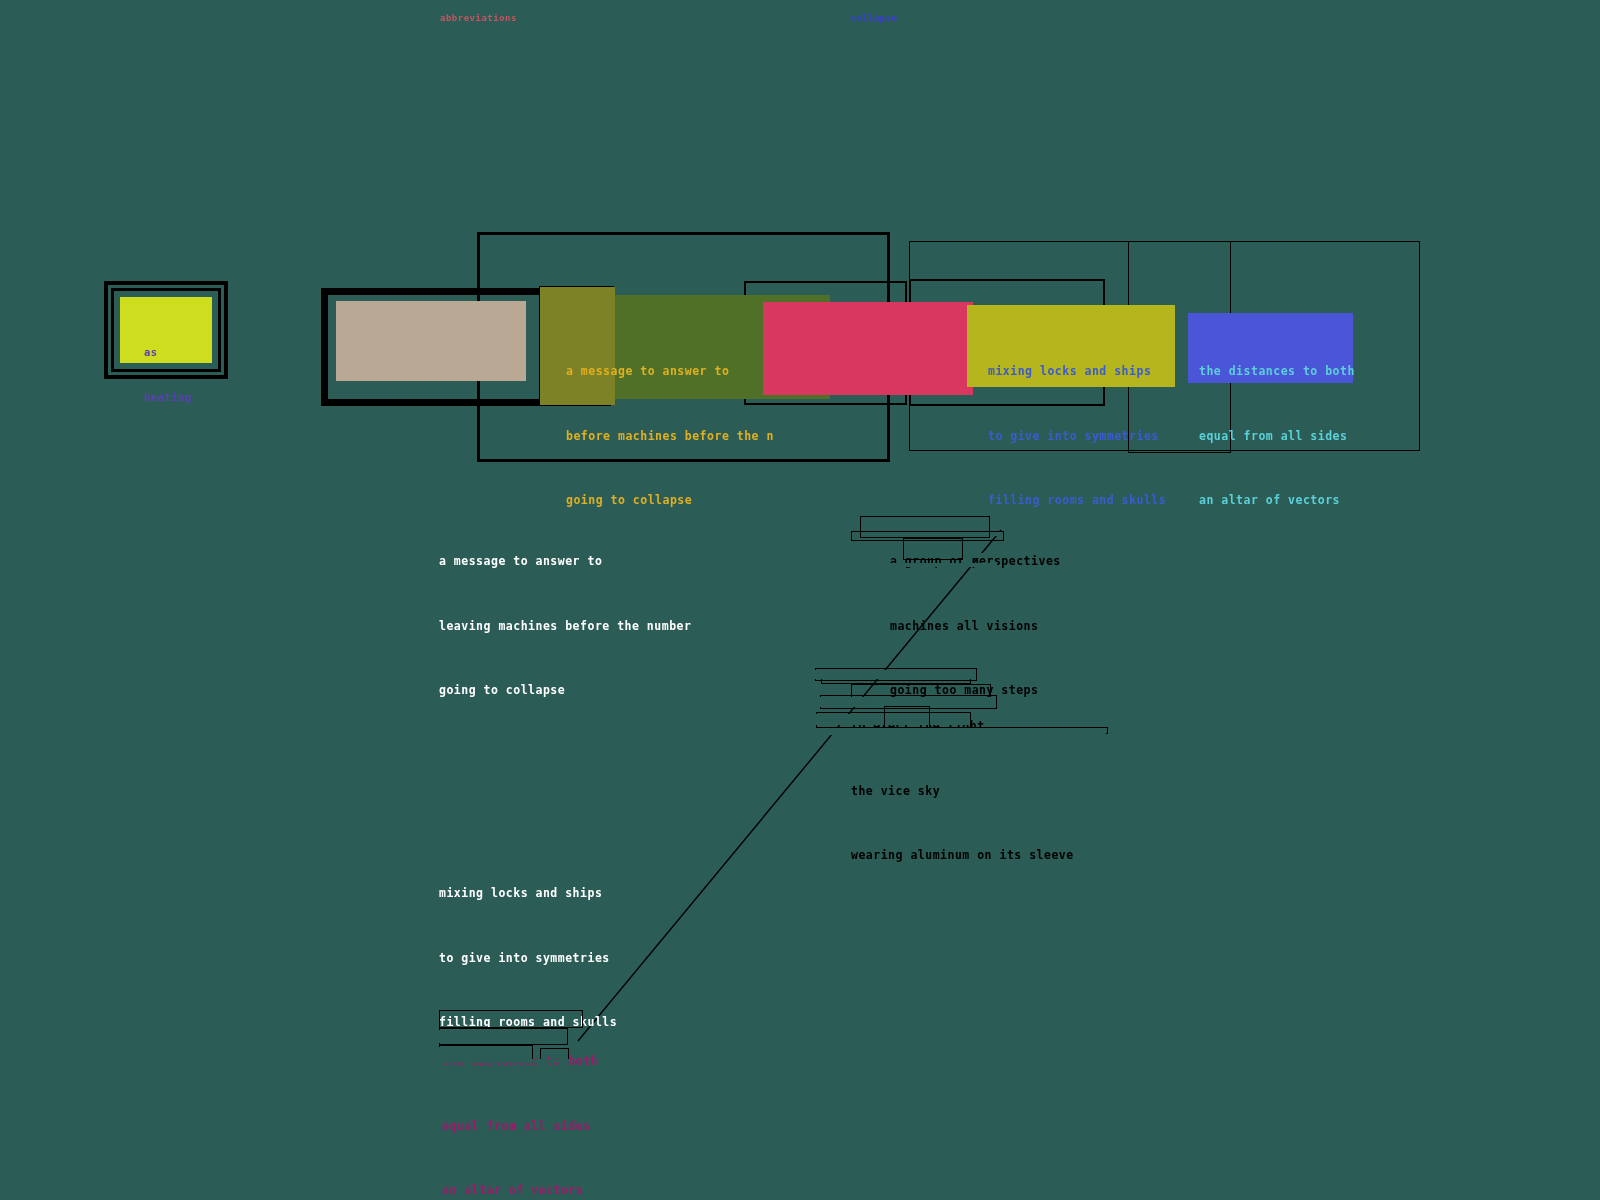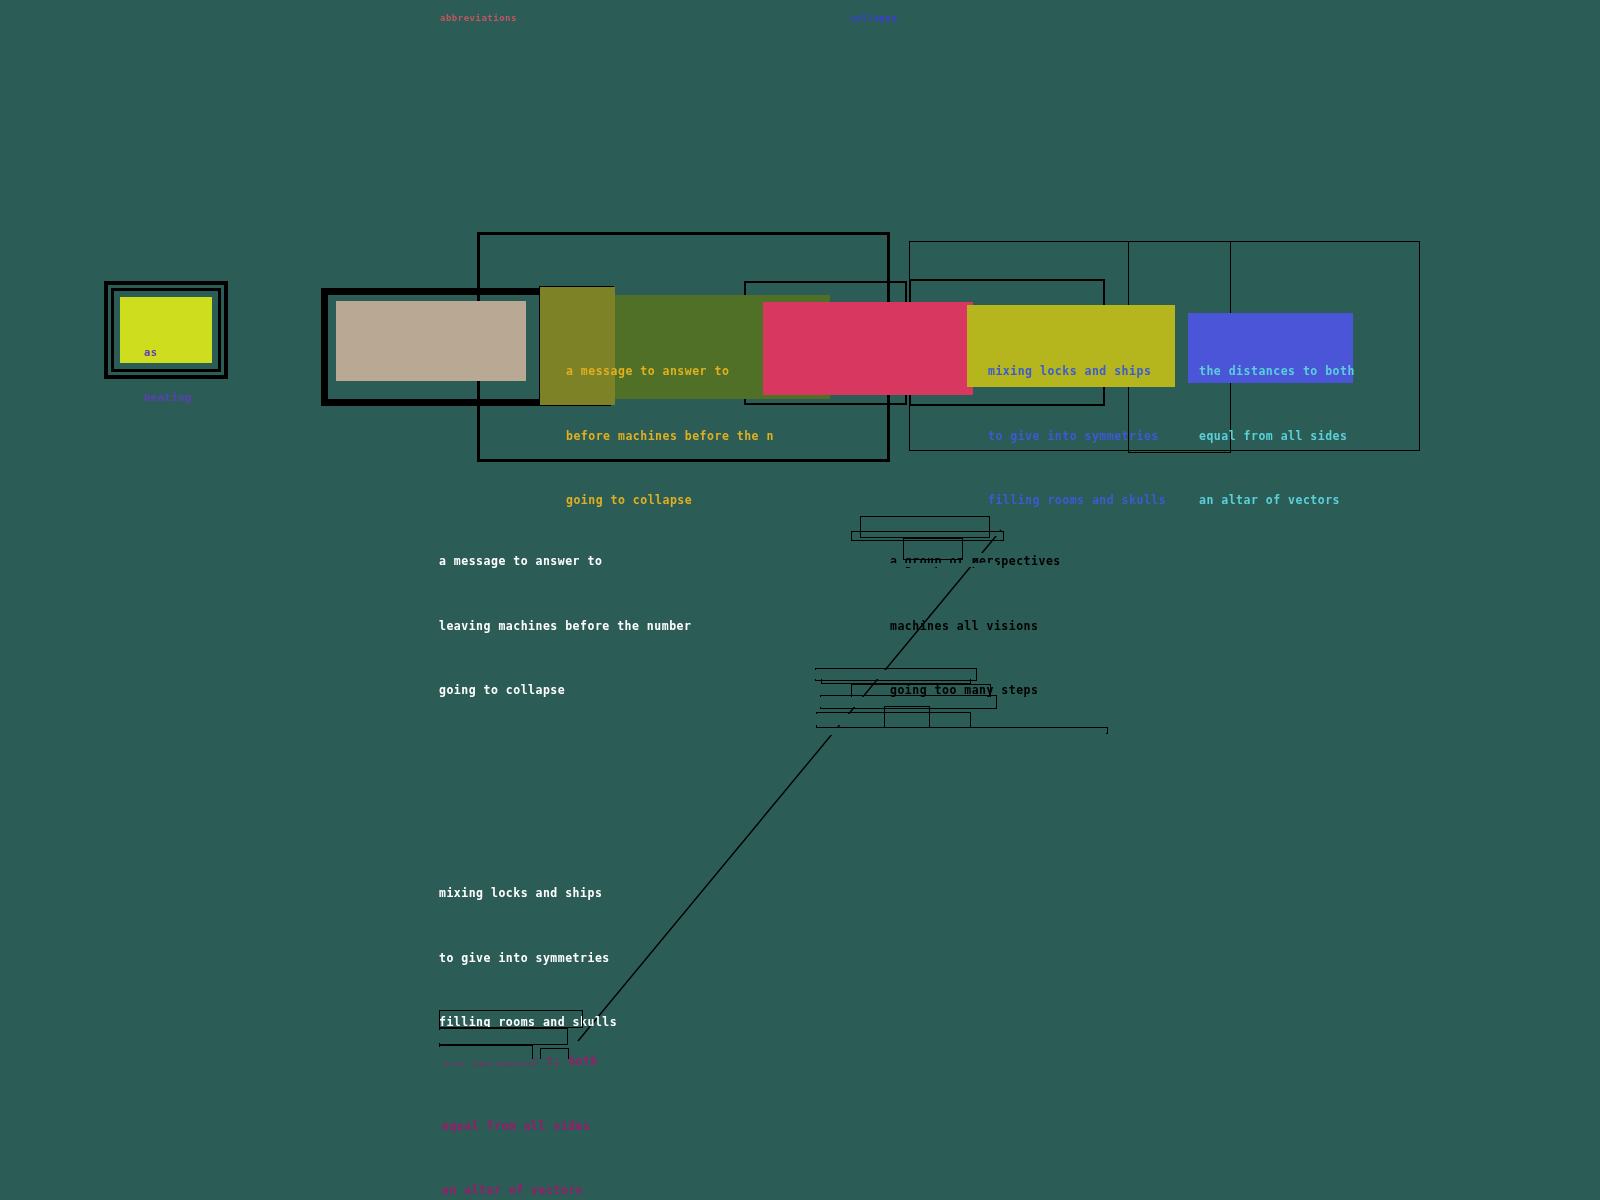--- a/index.html
+++ b/index.html
@@ -147,20 +147,25 @@
   </div>
 
   <div class="abs" style="left:851px; top:509px; width:157px; height:7px; background:#2b5c56;"></div>
   <div class="abs" style="left:851px; top:531px; width:153px; height:5px; background:#2b5c56;"></div>
   <div class="abs" style="left:851px; top:553px; width:145px; height:5px; background:#2b5c56;"></div>
   <div class="outline thin" style="left:860px; top:516px; width:130px; height:22px;"></div>
   <div class="outline thin" style="left:851px; top:531px; width:153px; height:10px;"></div>
   <div class="outline thin" style="left:903px; top:538px; width:60px; height:22px;"></div>
   <div class="abs" style="left:851px; top:563px; width:146px; height:4px; background:#2b5c56;"></div>
 
+  <div class="poem" style="left:851px; top:673px; color:#000000; line-height:21.5px;">
+    <span class="ln">to elect the light</span>
+    <span class="ln">the vice sky</span>
+    <span class="ln">wearing aluminum on its sleeve</span>
+  </div>
   <div class="outline thin" style="left:815px; top:668px; width:162px; height:13px;"></div>
   <div class="outline thin" style="left:821px; top:674px; width:150px; height:10px;"></div>
   <div class="abs" style="left:815px; top:670px; width:160px; height:9px; background:#2b5c56;"></div>
   <div class="outline thin" style="left:851px; top:684px; width:140px; height:22px;"></div>
   <div class="outline thin" style="left:820px; top:695px; width:177px; height:14px;"></div>
   <div class="abs" style="left:820px; top:697px; width:175px; height:10px; background:#2b5c56;"></div>
   <div class="outline thin" style="left:816px; top:712px; width:155px; height:16px;"></div>
   <div class="abs" style="left:816px; top:714px; width:153px; height:11px; background:#2b5c56;"></div>
   <div class="outline thin" style="left:884px; top:706px; width:46px; height:24px;"></div>
   <div class="outline thin" style="left:869px; top:727px; width:239px; height:7px;"></div>

